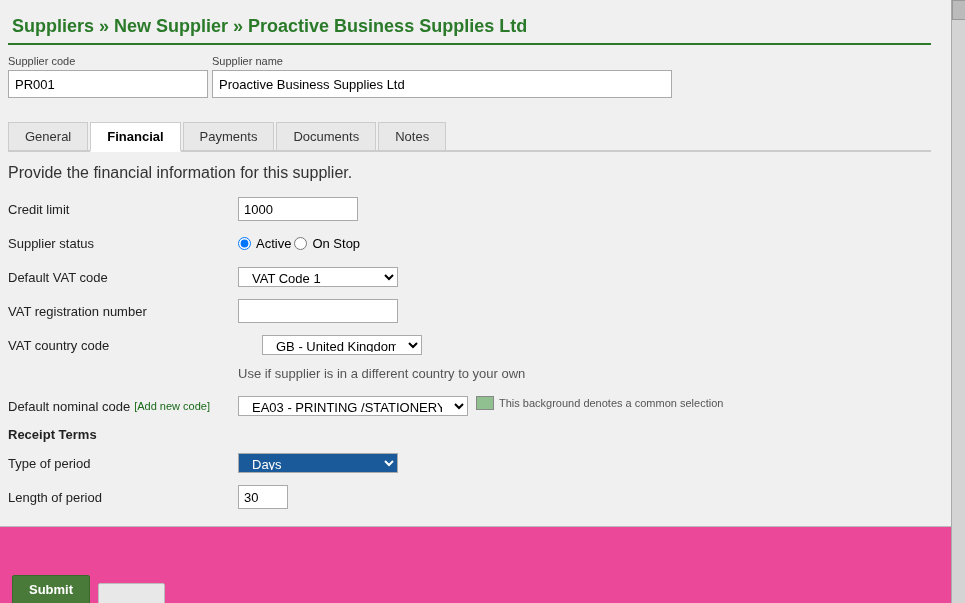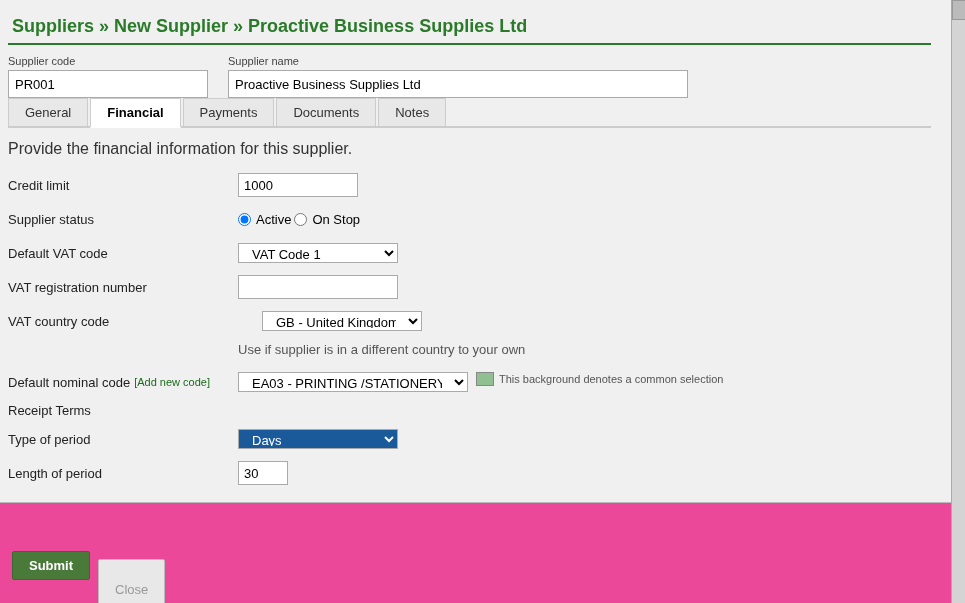--- a/index.html
+++ b/index.html
@@ -44,22 +44,22 @@
     .page-title {
       color: #2a7a2a;
       font-size: 18px;
       font-weight: bold;
       padding: 8px 4px 6px 4px;
       border-bottom: 2px solid #2a7a2a;
       margin-bottom: 10px;
     }
     .fields-row {
       display: flex;
-      gap: 20px;
-      margin-bottom: 0;
+      gap: 4px;
+      margin-bottom: 24px;
     }
     .field-group {
       display: flex;
       flex-direction: column;
     }
     .field-label {
       font-size: 11px;
       color: #444;
       margin-bottom: 3px;
     }
@@ -187,21 +187,21 @@
     .vat-country-note {
       font-size: 13px;
       color: #555;
       margin-left: 230px;
       margin-bottom: 12px;
     }
 
     
     .section-header {
       font-size: 13px;
-      font-weight: normal;
+      font-weight: bold;
       color: #222;
       margin-bottom: 8px;
       margin-top: 0;
     }
 
     .length-input { width: 50px; }
 
     
     .bottom-bar {
       background: #ec4899;

